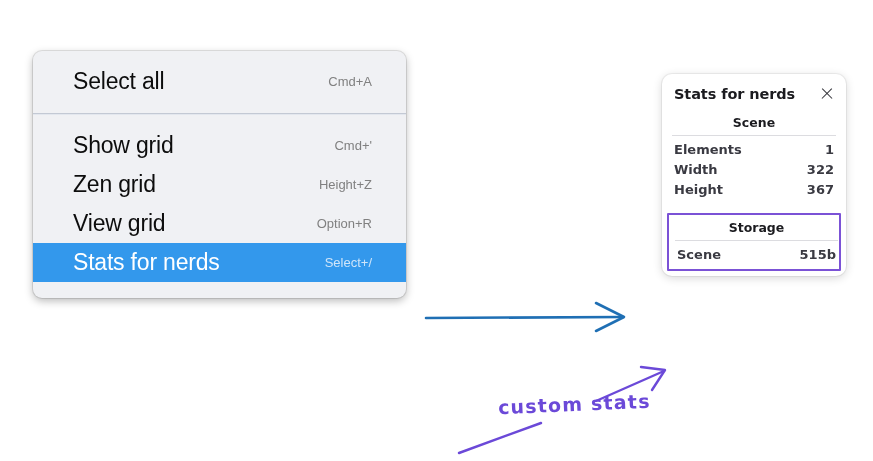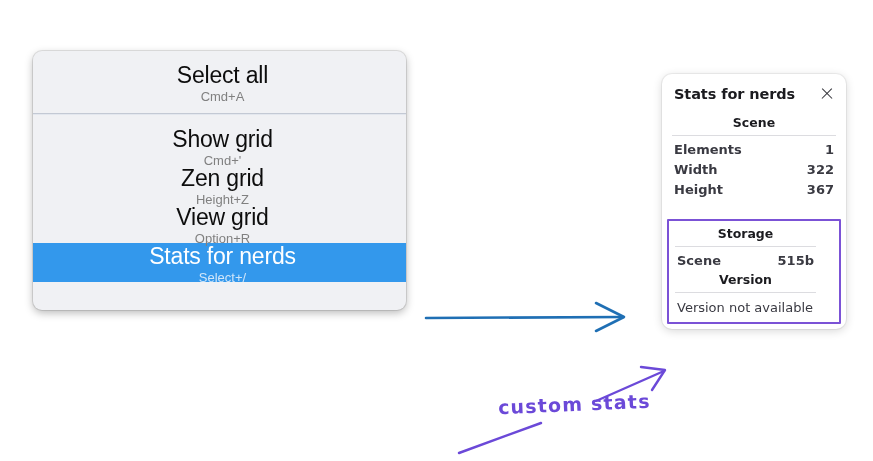--- a/index.html
+++ b/index.html
@@ -25,35 +25,34 @@
     background: #f0f1f4;
     border-radius: 9px;
     box-shadow: 0 3px 9px rgba(0,0,0,0.28), 0 0 0 1px rgba(0,0,0,0.10);
     overflow: hidden;
     padding: 0;
   }
   .menu-group {
     padding: 7px 0;
   }
   .menu-group.group-top { padding: 11px 0 12px 0; }
-  .menu-group.group-bottom { padding: 12px 0 28px 0; }
+  .menu-group.group-bottom { padding: 12px 0 16px 0; }
   .menu-sep {
     height: 1px;
     background: #c3c9d4;
     box-shadow: 0 1px 0 #e3e7ee;
   }
   .menu-item {
     display: flex;
     align-items: center;
     justify-content: space-between;
     height: 39px;
     padding: 0 34px 0 40px;
     box-sizing: border-box;
     cursor: default;
-    flex-direction: column;
   }
   .menu-item .mi-label {
     font-size: 23px;
     color: #0d0d0d;
     letter-spacing: -0.2px;
     white-space: nowrap;
   }
   .menu-item .mi-shortcut {
     font-size: 13px;
     color: #808080;
@@ -135,22 +134,22 @@
   .plain-row {
     font-size: 13px;
     color: #3a3a42;
     padding: 4px 3px 2px 3px;
   }
 
   
   #custom-stats-frame {
     border: 2px solid #7b52d6;
     border-radius: 1px;
-    margin: 20px -4px -4px -4px;
-    padding: 3px 22px 5px 5px;
+    margin: 14px -4px -4px -4px;
+    padding: 3px 0 5px 5px;
   }
   #custom-stats-frame .section-head:first-child { padding-top: 2px; }
 
   
   .anno-svg {
     position: absolute;
     left: 0;
     top: 0;
     width: 873px;
     height: 461px;
@@ -234,25 +233,20 @@
 
       <div>
         <div class="section-head">Storage</div>
         <div class="hrule"></div>
         <div class="stat-row">
           <span class="sr-label">Scene</span>
           <span class="sr-value">515b</span>
         </div>
       </div>
 
-      <div>
-        <div class="section-head">Version</div>
-        <div class="hrule"></div>
-        <div class="plain-row">Version not available</div>
-      </div>
 
     </div>
 
   </div>
 
   <svg class="anno-svg" viewBox="0 0 873 461" xmlns="http://www.w3.org/2000/svg">
 
     <g>
       <path d="M426 318 L623 317" stroke="#1f6fb4" stroke-width="2.6" fill="none" stroke-linecap="round"></path>
       <path d="M596 303 L624 317 L596 331" stroke="#1f6fb4" stroke-width="2.6" fill="none" stroke-linecap="round" stroke-linejoin="round"></path>

